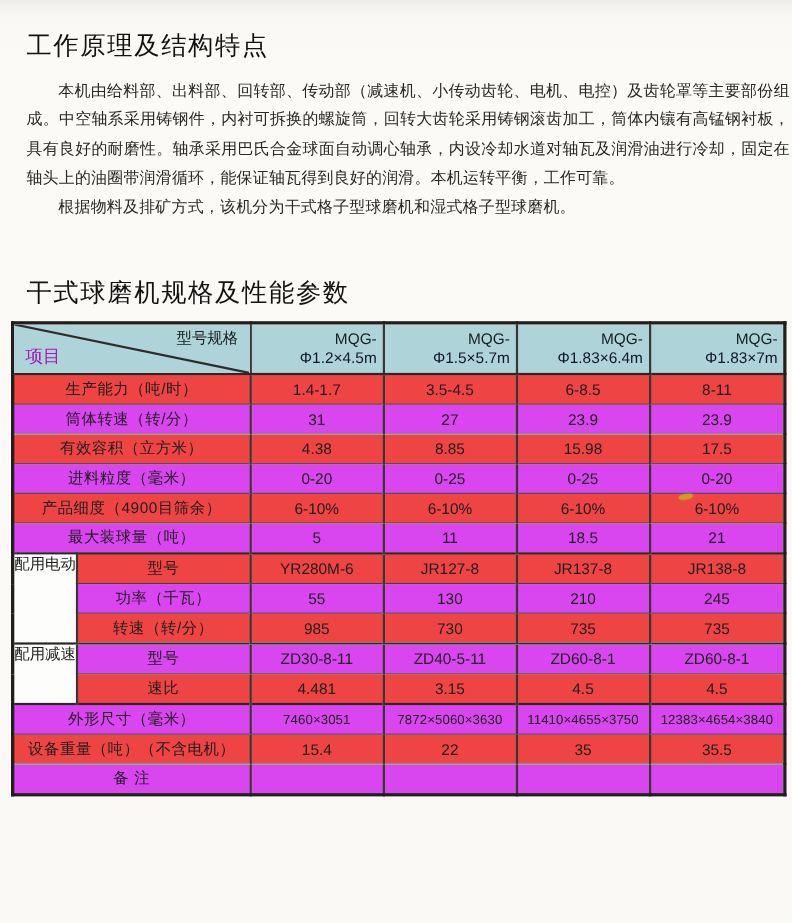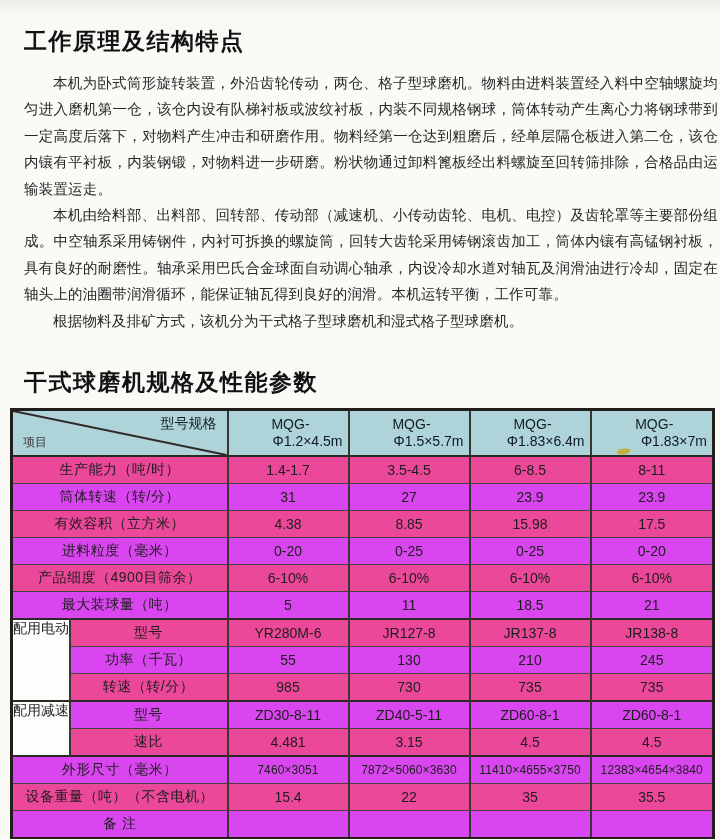--- a/index.html
+++ b/index.html
@@ -9,57 +9,57 @@
     font-family:"Liberation Sans","DejaVu Sans",sans-serif;
     color:#222;position:relative;overflow:hidden;
   }
   .page{
     position:absolute;inset:0;
     background:linear-gradient(180deg,#eeede9 0px,#f9f8f5 14px,#fbfaf7 60px,#faf9f6 100%);
   }
   .section-title{
     margin:28px 0 0 24px;
     font-size:23px;line-height:27px;
-    font-weight:700;color:#121212;
+    font-weight:400;color:#121212;
     letter-spacing:1.5px;
   }
   .text-block{margin:15px 24px 0 24px;width:694px;}
   .para{
     margin:0;
     font-size:14.5px;line-height:26.4px;
     text-align:justify;text-indent:2em;
     color:#272727;letter-spacing:.2px;
   }
-  .title-2{margin-top:35px;}
+  .title-2{margin-top:51px;}
   table.spec{
     border-collapse:collapse;table-layout:fixed;
     width:702px;margin:12px 0 0 10px;
     border:3px solid #211e1c;
     background:#fcfcfa;
   }
   td{
     border-left:2px solid #3a3631;border-right:2px solid #3a3631;
     border-top:1px solid #45413c;border-bottom:1px solid #45413c;
     font-size:14px;color:#1d1d1d;
     height:26px;padding:0 3px;
     text-align:center;vertical-align:middle;
     overflow:hidden;white-space:nowrap;
   }
   tr.hdr td{height:40px;border-bottom:2px solid #2b2825;}
   tr.sep td{border-top:2px solid #2b2825;}
-  tr.w td{background:#ec4899;}
+  tr.w td{background:#ef4444;}
   tr.b td{background:#d946ef;}
   td.corner{
     position:relative;background:#aed3d9;padding:0;
   }
   td.corner svg{position:absolute;inset:0;width:100%;height:100%;}
   .corner-top{position:absolute;top:4px;right:10px;font-size:14px;color:#17201f;}
-  .corner-bot{position:absolute;bottom:4px;left:10px;font-size:12px;color:#404040;}
+  .corner-bot{position:absolute;bottom:4px;left:10px;font-size:16px;color:#a21caf;}
   td.model{background:#aed3d9;padding:2px 5px 2px 10px;}
-  .model-line1{text-align:center;font-size:14px;line-height:17px;color:#132022;}
+  .model-line1{text-align:right;font-size:14px;line-height:17px;color:#132022;}
   .model-line2{text-align:right;font-size:14px;line-height:17px;color:#0f172a;}
   td.lbl{letter-spacing:.5px;}
   td.grp{
     background:#fdfdfb !important;padding:0;
   }
   .grp-inner{
     display:flex;flex-direction:row;justify-content:space-evenly;
     height:100%;min-height:70px;
   }
   td.grp.short .grp-inner{min-height:48px;}
@@ -71,21 +71,20 @@
   }
 </style>
 </head>
 <body>
 
 <div class="page">
 
   <h1 class="section-title">工作原理及结构特点</h1>
 
   <div class="text-block">
-    <p class="para">本机为卧式筒形旋转装置，外沿齿轮传动，两仓、格子型球磨机。物料由进料装置经入料中空轴螺旋均匀进入磨机第一仓，该仓内设有队梯衬板或波纹衬板，内装不同规格钢球，筒体转动产生离心力将钢球带到一定高度后落下，对物料产生冲击和研磨作用。物料经第一仓达到粗磨后，经单层隔仓板进入第二仓，该仓内镶有平衬板，内装钢锻，对物料进一步研磨。粉状物通过卸料篦板经出料螺旋至回转筛排除，合格品由运输装置运走。</p>
     <p class="para">本机由给料部、出料部、回转部、传动部（减速机、小传动齿轮、电机、电控）及齿轮罩等主要部份组成。中空轴系采用铸钢件，内衬可拆换的螺旋筒，回转大齿轮采用铸钢滚齿加工，筒体内镶有高锰钢衬板，具有良好的耐磨性。轴承采用巴氏合金球面自动调心轴承，内设冷却水道对轴瓦及润滑油进行冷却，固定在轴头上的油圈带润滑循环，能保证轴瓦得到良好的润滑。本机运转平衡，工作可靠。</p>
     <p class="para">根据物料及排矿方式，该机分为干式格子型球磨机和湿式格子型球磨机。</p>
   </div>
 
   <h1 class="section-title title-2">干式球磨机规格及性能参数</h1>
 
   <table class="spec">
     <colgroup>
       <col style="width:58px">
         <col style="width:158px">

